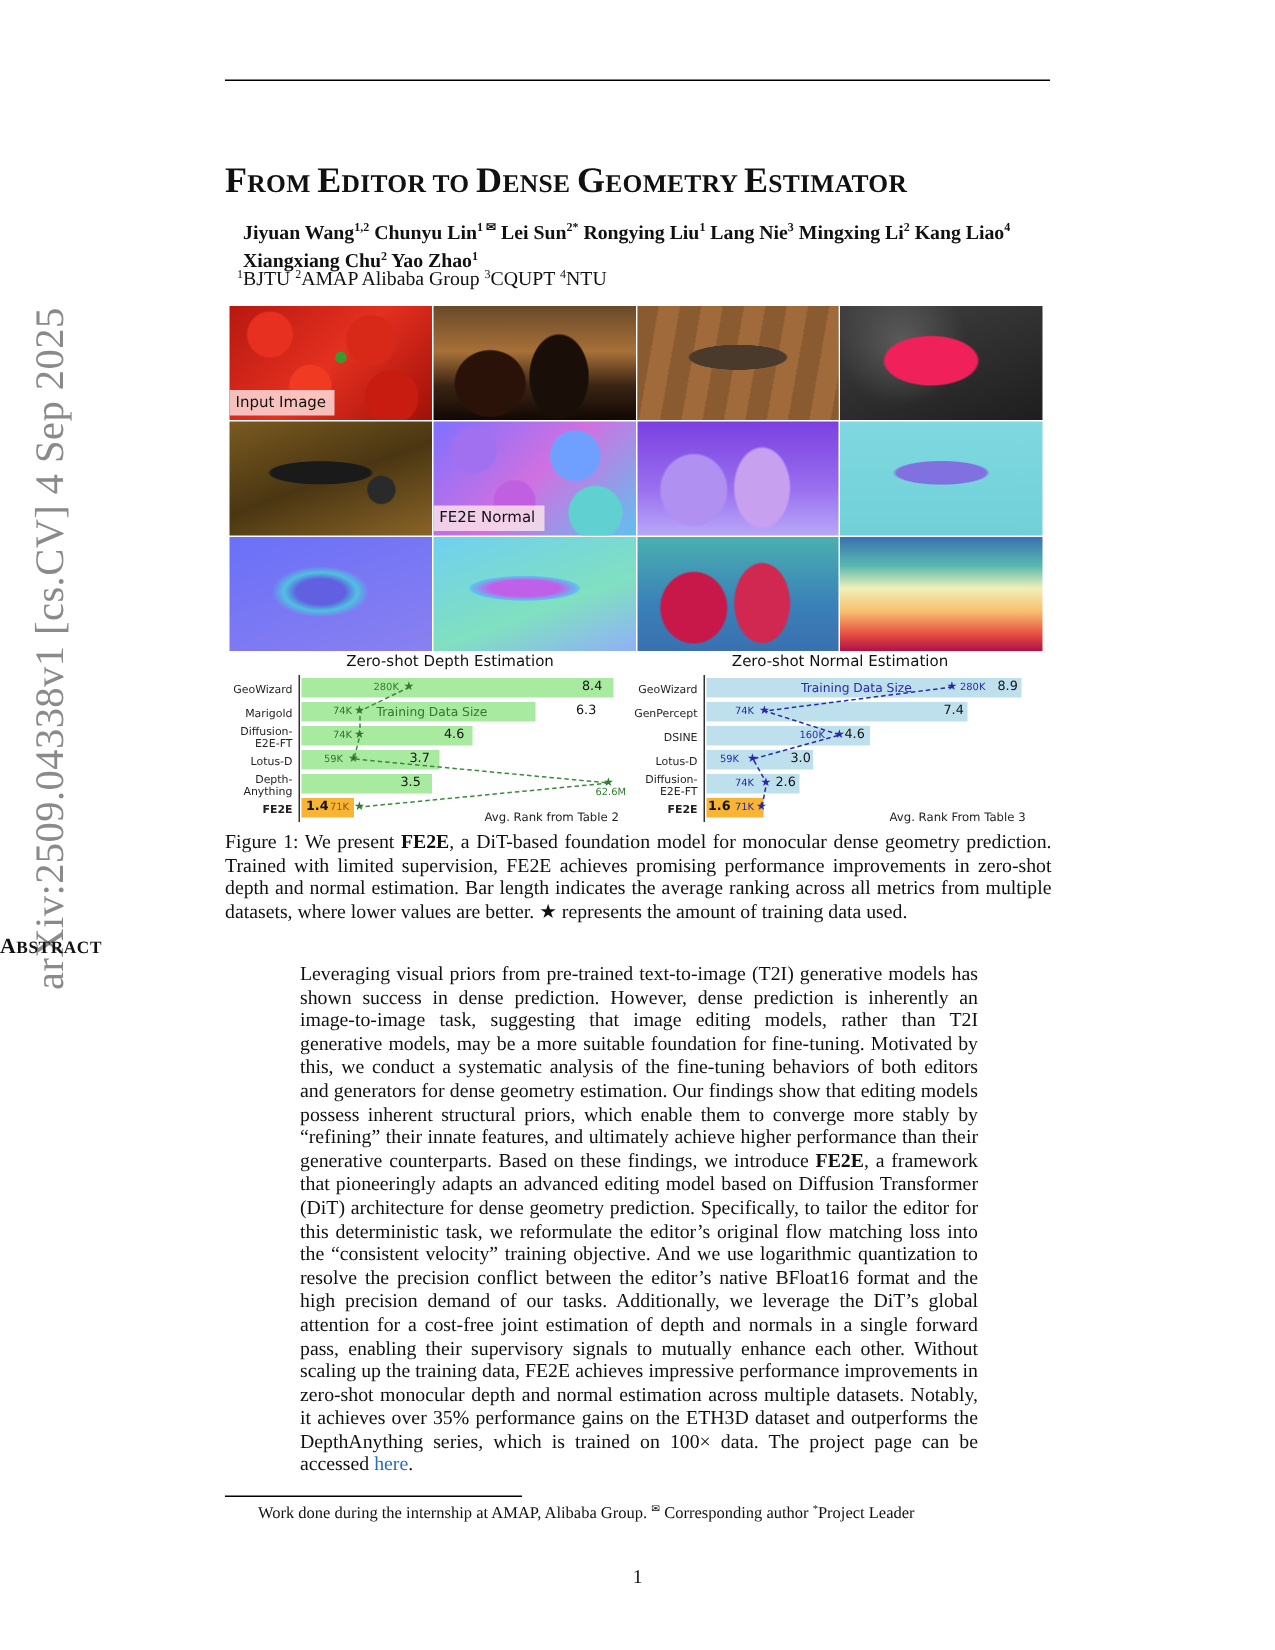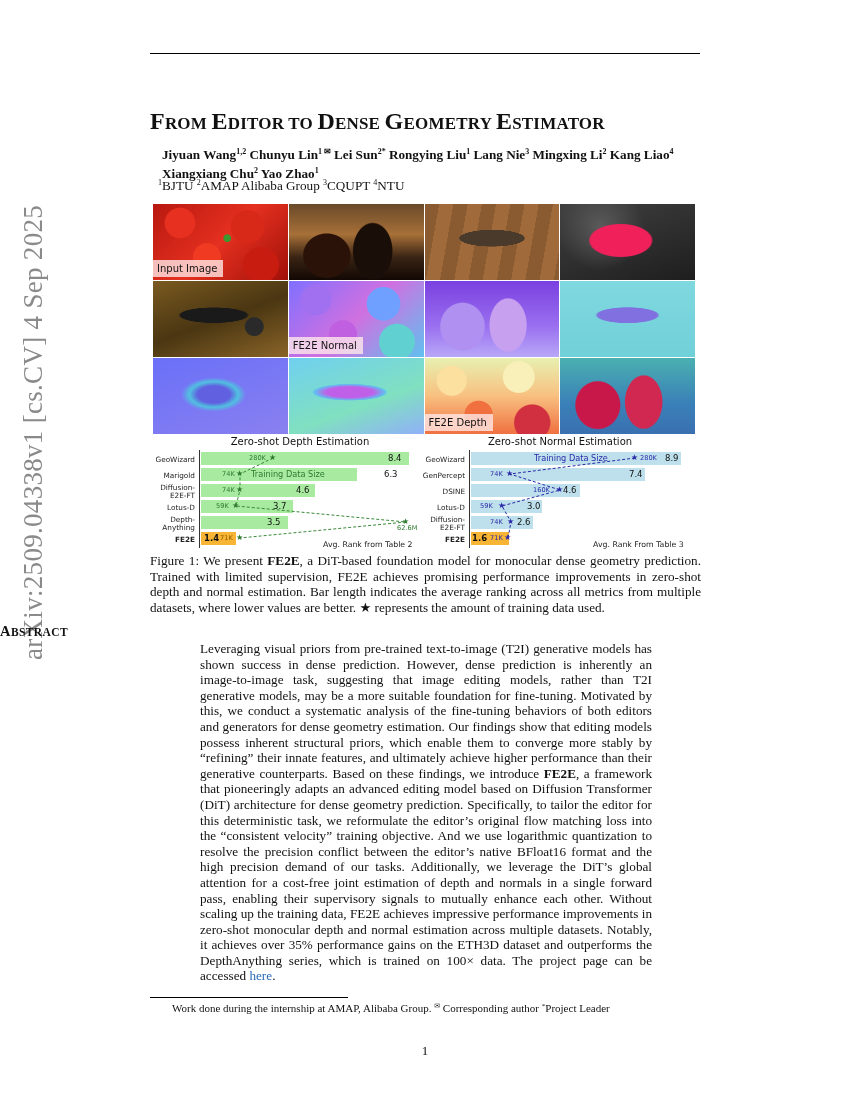--- a/index.html
+++ b/index.html
@@ -99,23 +99,20 @@
   <div class="cell" style="background: radial-gradient(ellipse 35% 14% at 45% 45%, #1a1a1a 0 70%, transparent 75%), radial-gradient(circle at 75% 60%, #2a2a2a 0 8%, transparent 9%), linear-gradient(160deg,#7a5a20,#4a3612 50%,#8a6428);"></div>
 
   <div class="cell" style="background: radial-gradient(circle at 20% 25%, #a070f0 0 12%, transparent 13%), radial-gradient(circle at 70% 30%, #70a0ff 0 15%, transparent 16%), radial-gradient(circle at 40% 70%, #c060e0 0 14%, transparent 15%), radial-gradient(circle at 80% 80%, #60d0d0 0 14%, transparent 15%), linear-gradient(135deg,#8070ff,#d070e0 50%,#60c0f0);">
     <div class="row-label">FE2E Normal</div>
   </div>
   <div class="cell" style="background: radial-gradient(ellipse 18% 34% at 28% 60%, #b090f0 0 90%, transparent 95%), radial-gradient(ellipse 15% 38% at 62% 58%, #c8a0f0 0 90%, transparent 95%), linear-gradient(180deg,#7a40e0,#9a70f0 60%,#b8a8f8);"></div>
   <div class="cell" style="background: radial-gradient(ellipse 40% 18% at 50% 45%, #8070e0 0 55%, transparent 60%), linear-gradient(180deg,#80d8e0,#70d0d8);"></div>
   <div class="cell" style="background: radial-gradient(ellipse 30% 28% at 45% 48%, #6060e0 0 40%, #50c0e0 60%, transparent 80%), linear-gradient(160deg,#6a70f8,#8a80f0);"></div>
   <div class="cell" style="background: radial-gradient(ellipse 35% 14% at 45% 45%, #c060e8 0 50%, #60c0f0 75%, transparent 80%), linear-gradient(160deg,#70d0f0,#80e0c0 60%,#90b0f8);"></div>
 
-  <div class="cell" style="background: radial-gradient(circle at 20% 30%, #fce0a0 0 12%, transparent 13%), radial-gradient(circle at 70% 25%, #f8f0b8 0 14%, transparent 15%), radial-gradient(circle at 40% 75%, #f07040 0 14%, transparent 15%), radial-gradient(circle at 80% 85%, #d03040 0 14%, transparent 15%), linear-gradient(180deg,#e8f0b0,#f8c080 50%,#f07040);">
-    <div class="row-label">FE2E Depth</div>
-  </div>
   <div class="cell" style="background: radial-gradient(ellipse 18% 34% at 28% 62%, #c8184a 0 90%, transparent 95%), radial-gradient(ellipse 15% 38% at 62% 58%, #d02850 0 90%, transparent 95%), linear-gradient(180deg,#4ab0b0,#3a80b8 60%,#3a70b0);"></div>
   <div class="cell" style="background: linear-gradient(180deg,#3a70b0 0%,#58b8b0 25%,#f0f0b8 45%,#f8c070 65%,#e85040 85%,#b01048 100%);"></div>
   <div class="cell" style="background: radial-gradient(ellipse 30% 28% at 45% 48%, #f07838 0 55%, #c82840 70%, transparent 80%), linear-gradient(160deg,#3a6ab0,#3a70b8);"></div>
   <div class="cell" style="background: radial-gradient(ellipse 35% 14% at 45% 45%, #f8f0b0 0 60%, transparent 75%), linear-gradient(180deg,#3a70b0 0%,#60c0b0 35%,#f0f0b8 60%,#f8a060 85%,#d83048 100%);"></div>
 </div>
 
 <div class="chart" style="left:150px;">
   <div class="chart-title" style="left:0; width:300px;">Zero-shot Depth Estimation</div>
   <div class="axis" style="left:49px;"></div>
 

